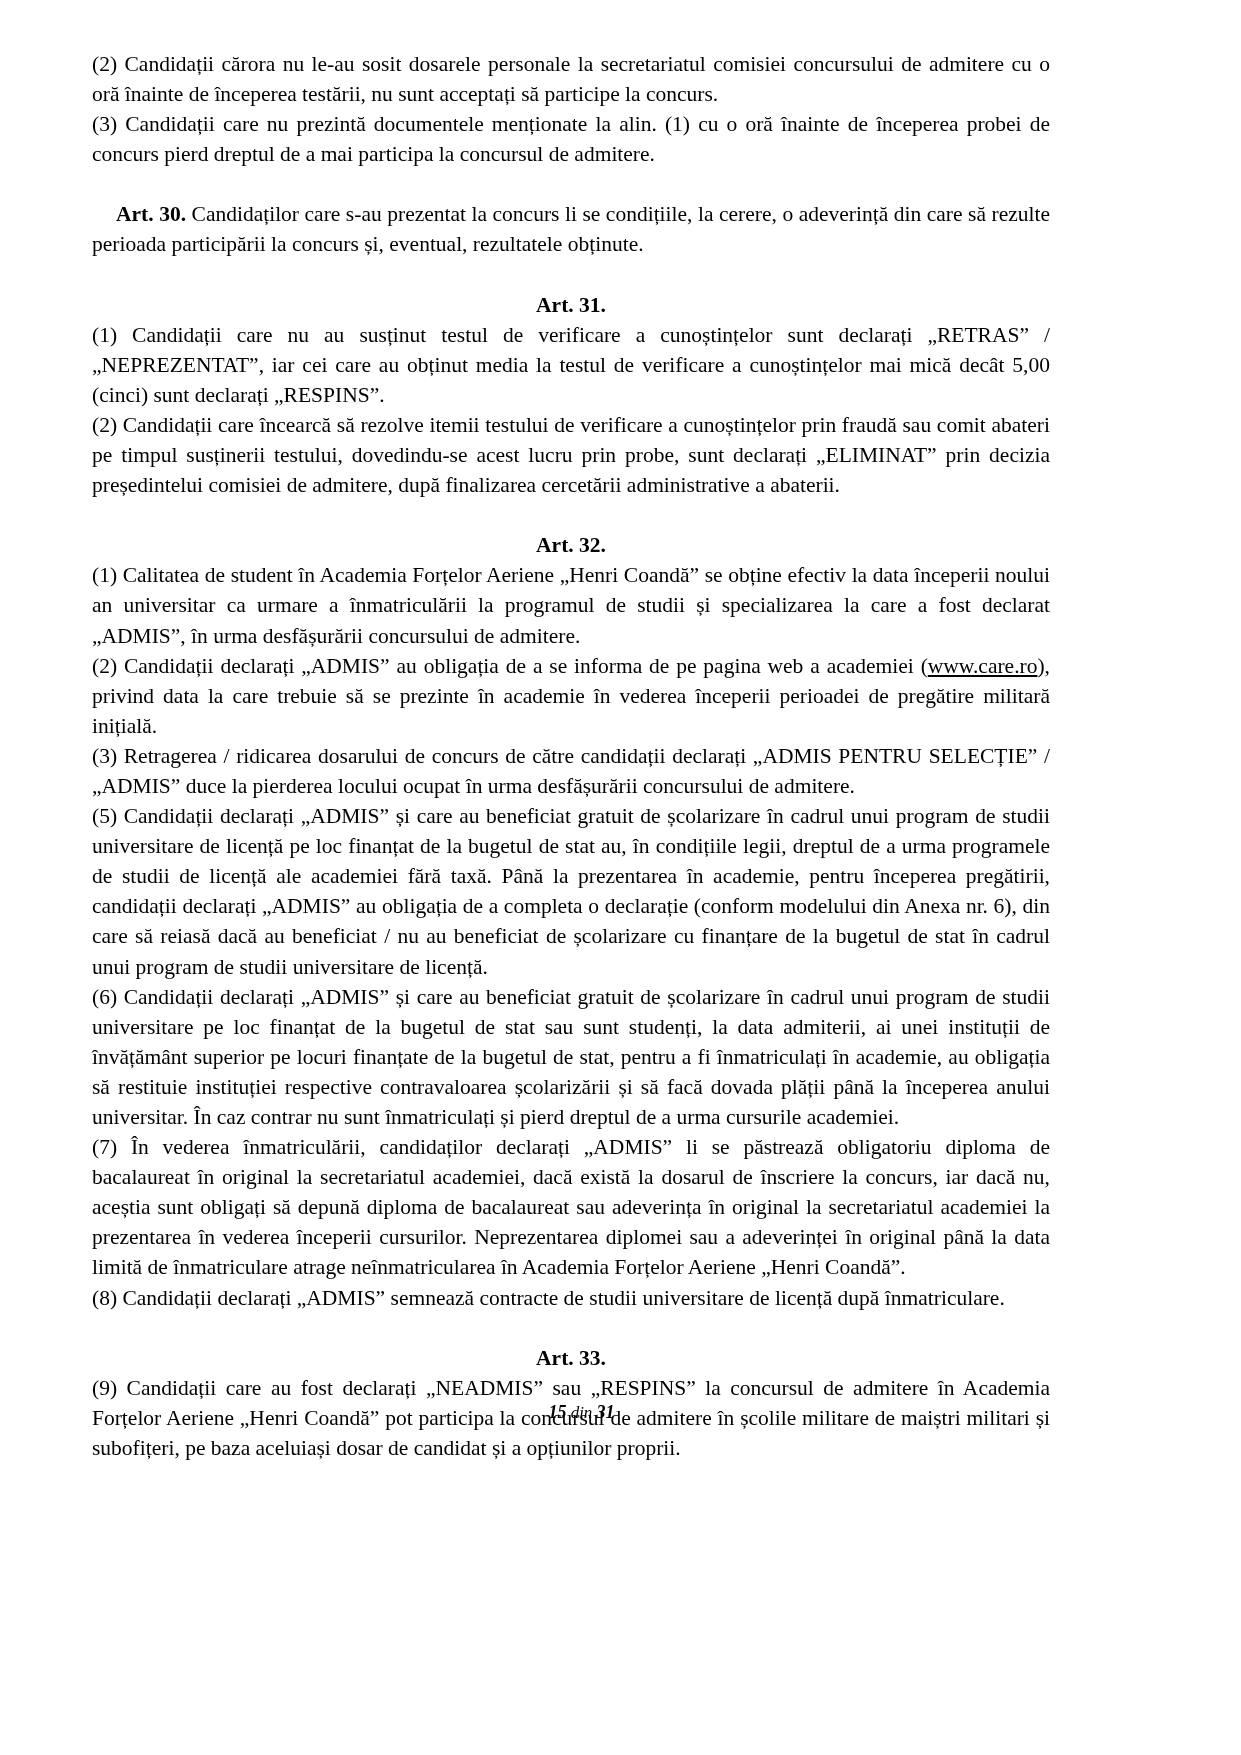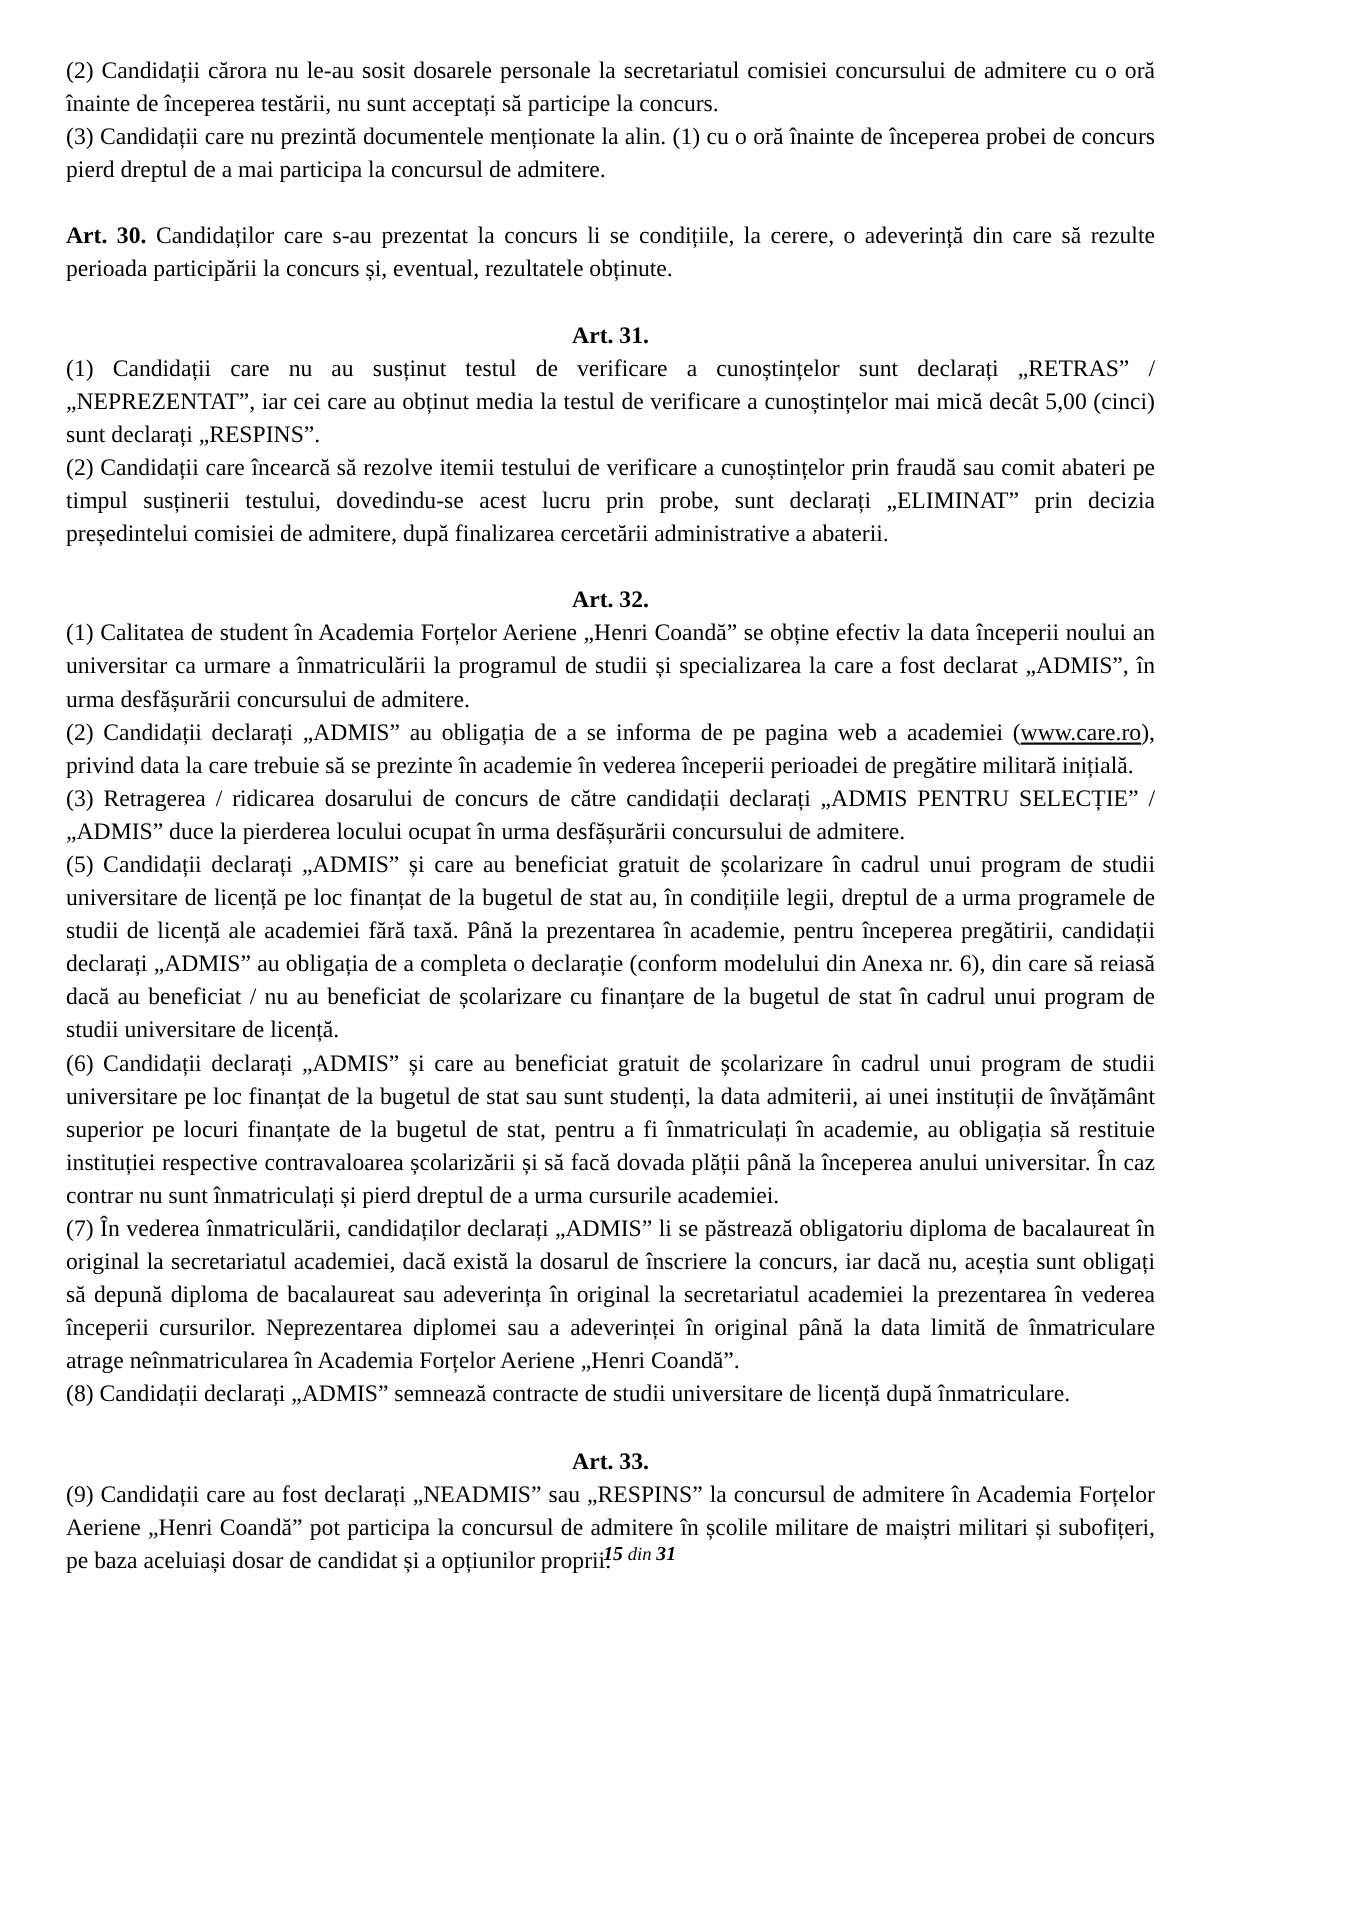--- a/index.html
+++ b/index.html
@@ -12,21 +12,21 @@
     height: 1755px;
     font-family: "Liberation Serif", "DejaVu Serif", serif;
     color: #000000;
     -webkit-font-smoothing: antialiased;
   }
   .page {
     position: relative;
     width: 1163px;
     height: 1755px;
     box-sizing: border-box;
-    padding: 49px 113px 0 60px;
+    padding: 49px 113px 0 92px;
   }
   .content {
     font-size: 21.5px;
     line-height: 30.1px;
     text-align: justify;
     text-justify: inter-word;
     hyphens: none;
   }
   p {
     margin: 0;
@@ -39,21 +39,21 @@
   }
   
   .blockgap {
     height: 30px;
   }
   .art-head {
     font-weight: bold;
     margin: 0;
     text-align: center;
   }
-  .b { font-weight: bold; }
+  .b { font-weight: bold; margin-left: 24px; }
   .url {
     text-decoration: underline;
   }
   .footer {
     position: absolute;
     left: 0;
     right: 0;
     top: 1402px;
     text-align: center;
     font-size: 18px;

